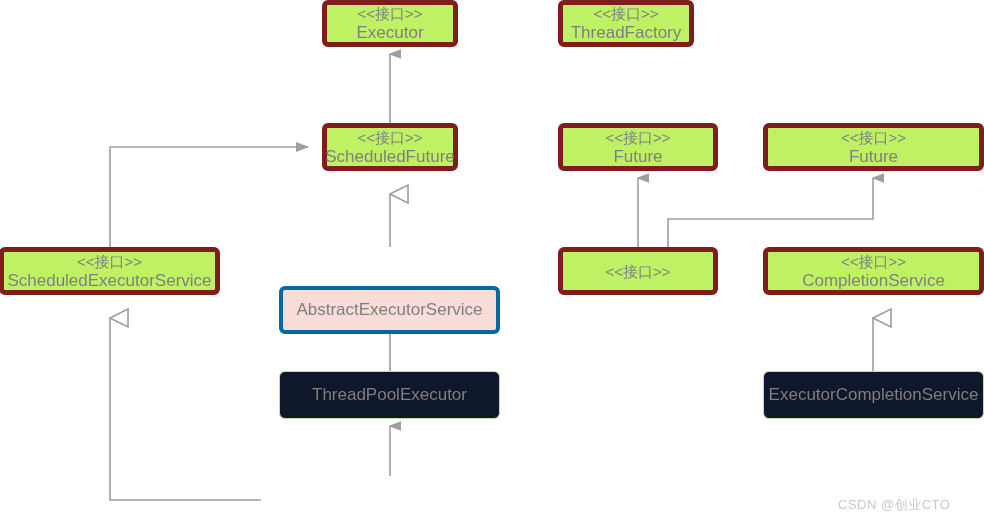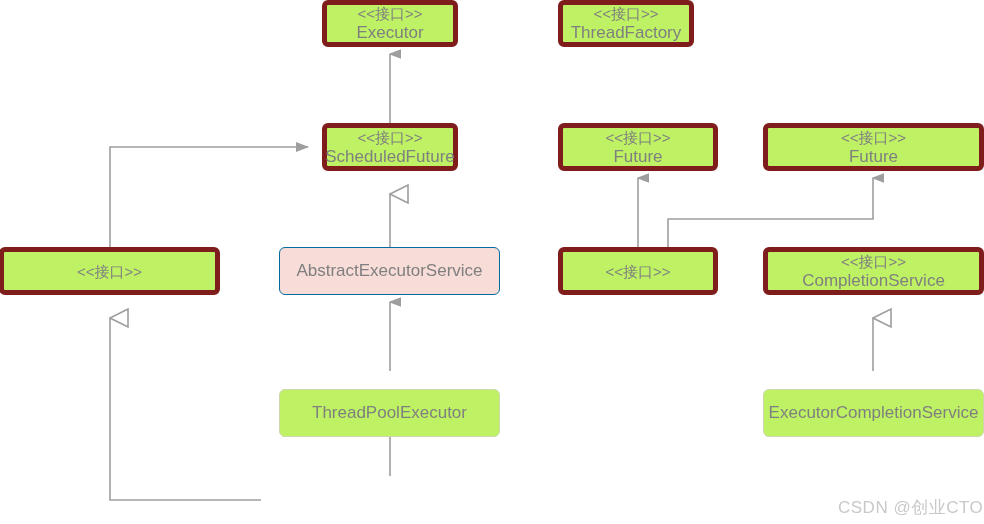--- a/index.html
+++ b/index.html
@@ -24,27 +24,27 @@
     font-size:15px;
     line-height:19px;
     text-align:center;
     white-space:nowrap;
     z-index:3;
   }
   .node .stereo{font-size:15px;line-height:19px;}
   .node .nm{font-size:17px;line-height:20px;}
 
   .iface{background:#bef264;border:5px solid #7f1d1d;}
-  .abstract{background:#f7dcd7;border:1px solid #0369a1;}
-  .klass{background:#bef264;border:1px solid #cdd8a8;margin-top:18px;}
+  .abstract{background:#f7dcd7;border:4px solid #0369a1;margin-top:39px;}
+  .klass{background:#0f172a;border:1px solid #cdd8a8;}
 
   .watermark{
     position:absolute;
     left:838px;top:496px;
-    font-size:17px;
+    font-size:13px;
     color:#c9c9c9;
     letter-spacing:0.5px;
     z-index:9;
     white-space:nowrap;
     font-family:"Liberation Sans","DejaVu Sans",sans-serif;
   }
 </style>
 </head>
 <body>
 
@@ -105,20 +105,21 @@
     <span class="nm">Future</span>
   </div>
 
   <div class="node iface" style="left:763px;top:123px;width:221px;height:48px;">
     <span class="stereo">&lt;&lt;接口&gt;&gt;</span>
     <span class="nm">Future</span>
   </div>
 
   <div class="node iface" style="left:-1px;top:247px;width:221px;height:48px;">
     <span class="stereo">&lt;&lt;接口&gt;&gt;</span>
+    <span class="nm">ScheduledExecutorService</span>
   </div>
 
   <div class="node abstract" style="left:279px;top:247px;width:221px;height:48px;">
     <span class="nm">AbstractExecutorService</span>
   </div>
 
   <div class="node iface" style="left:558px;top:247px;width:160px;height:48px;">
     <span class="stereo">&lt;&lt;接口&gt;&gt;</span>
   </div>
 

